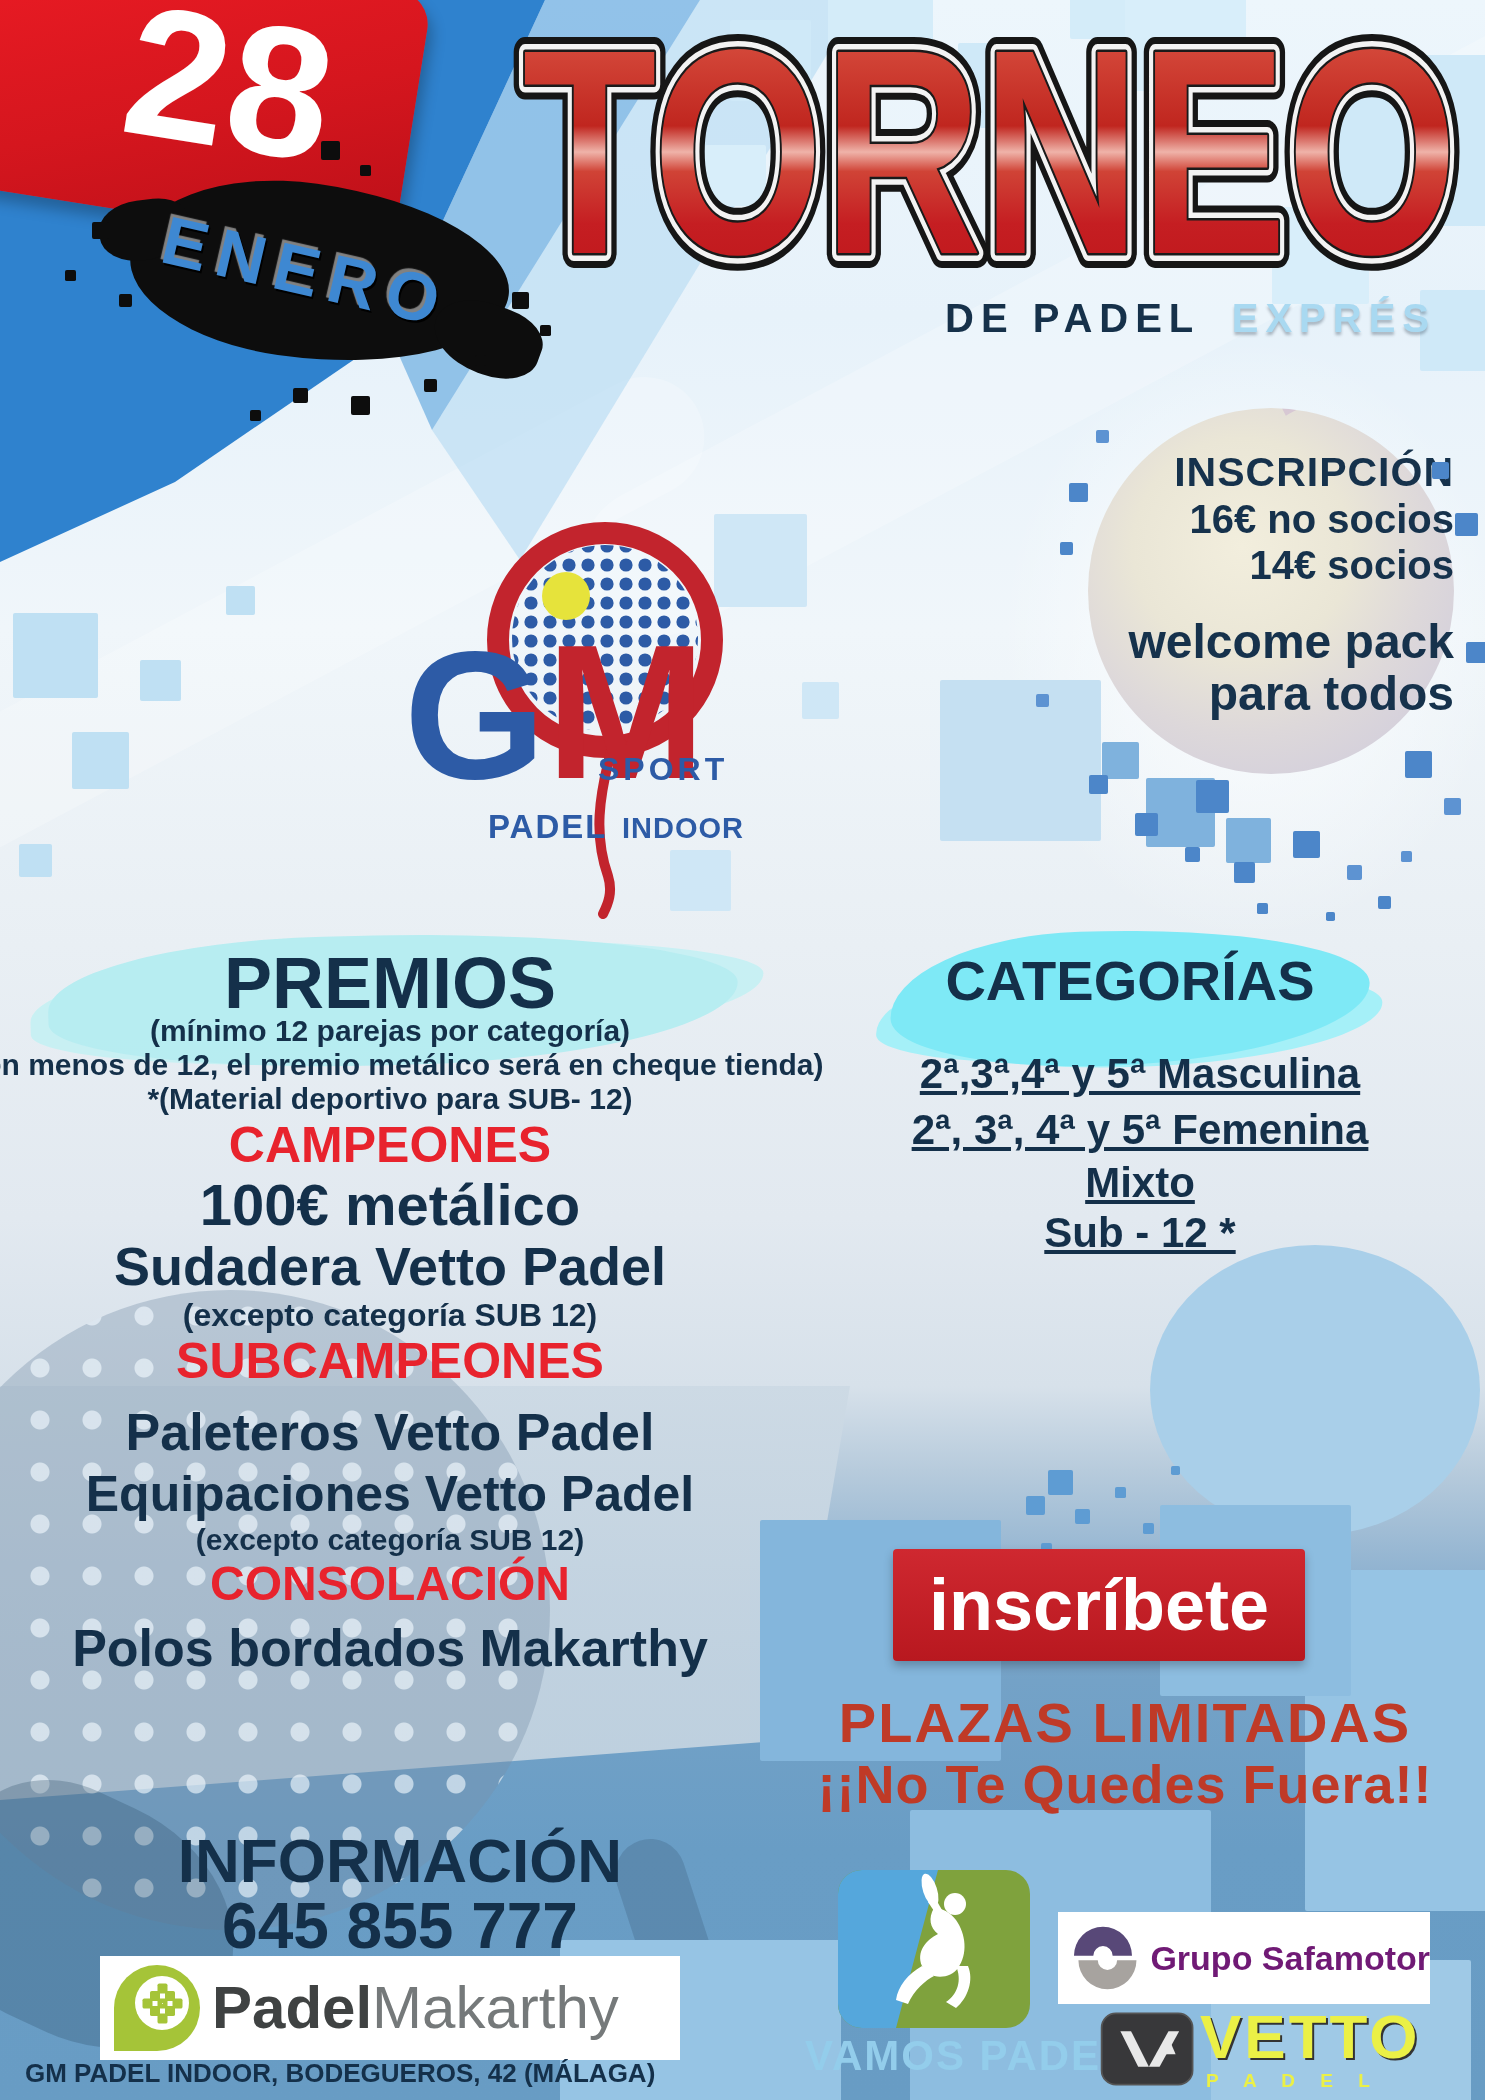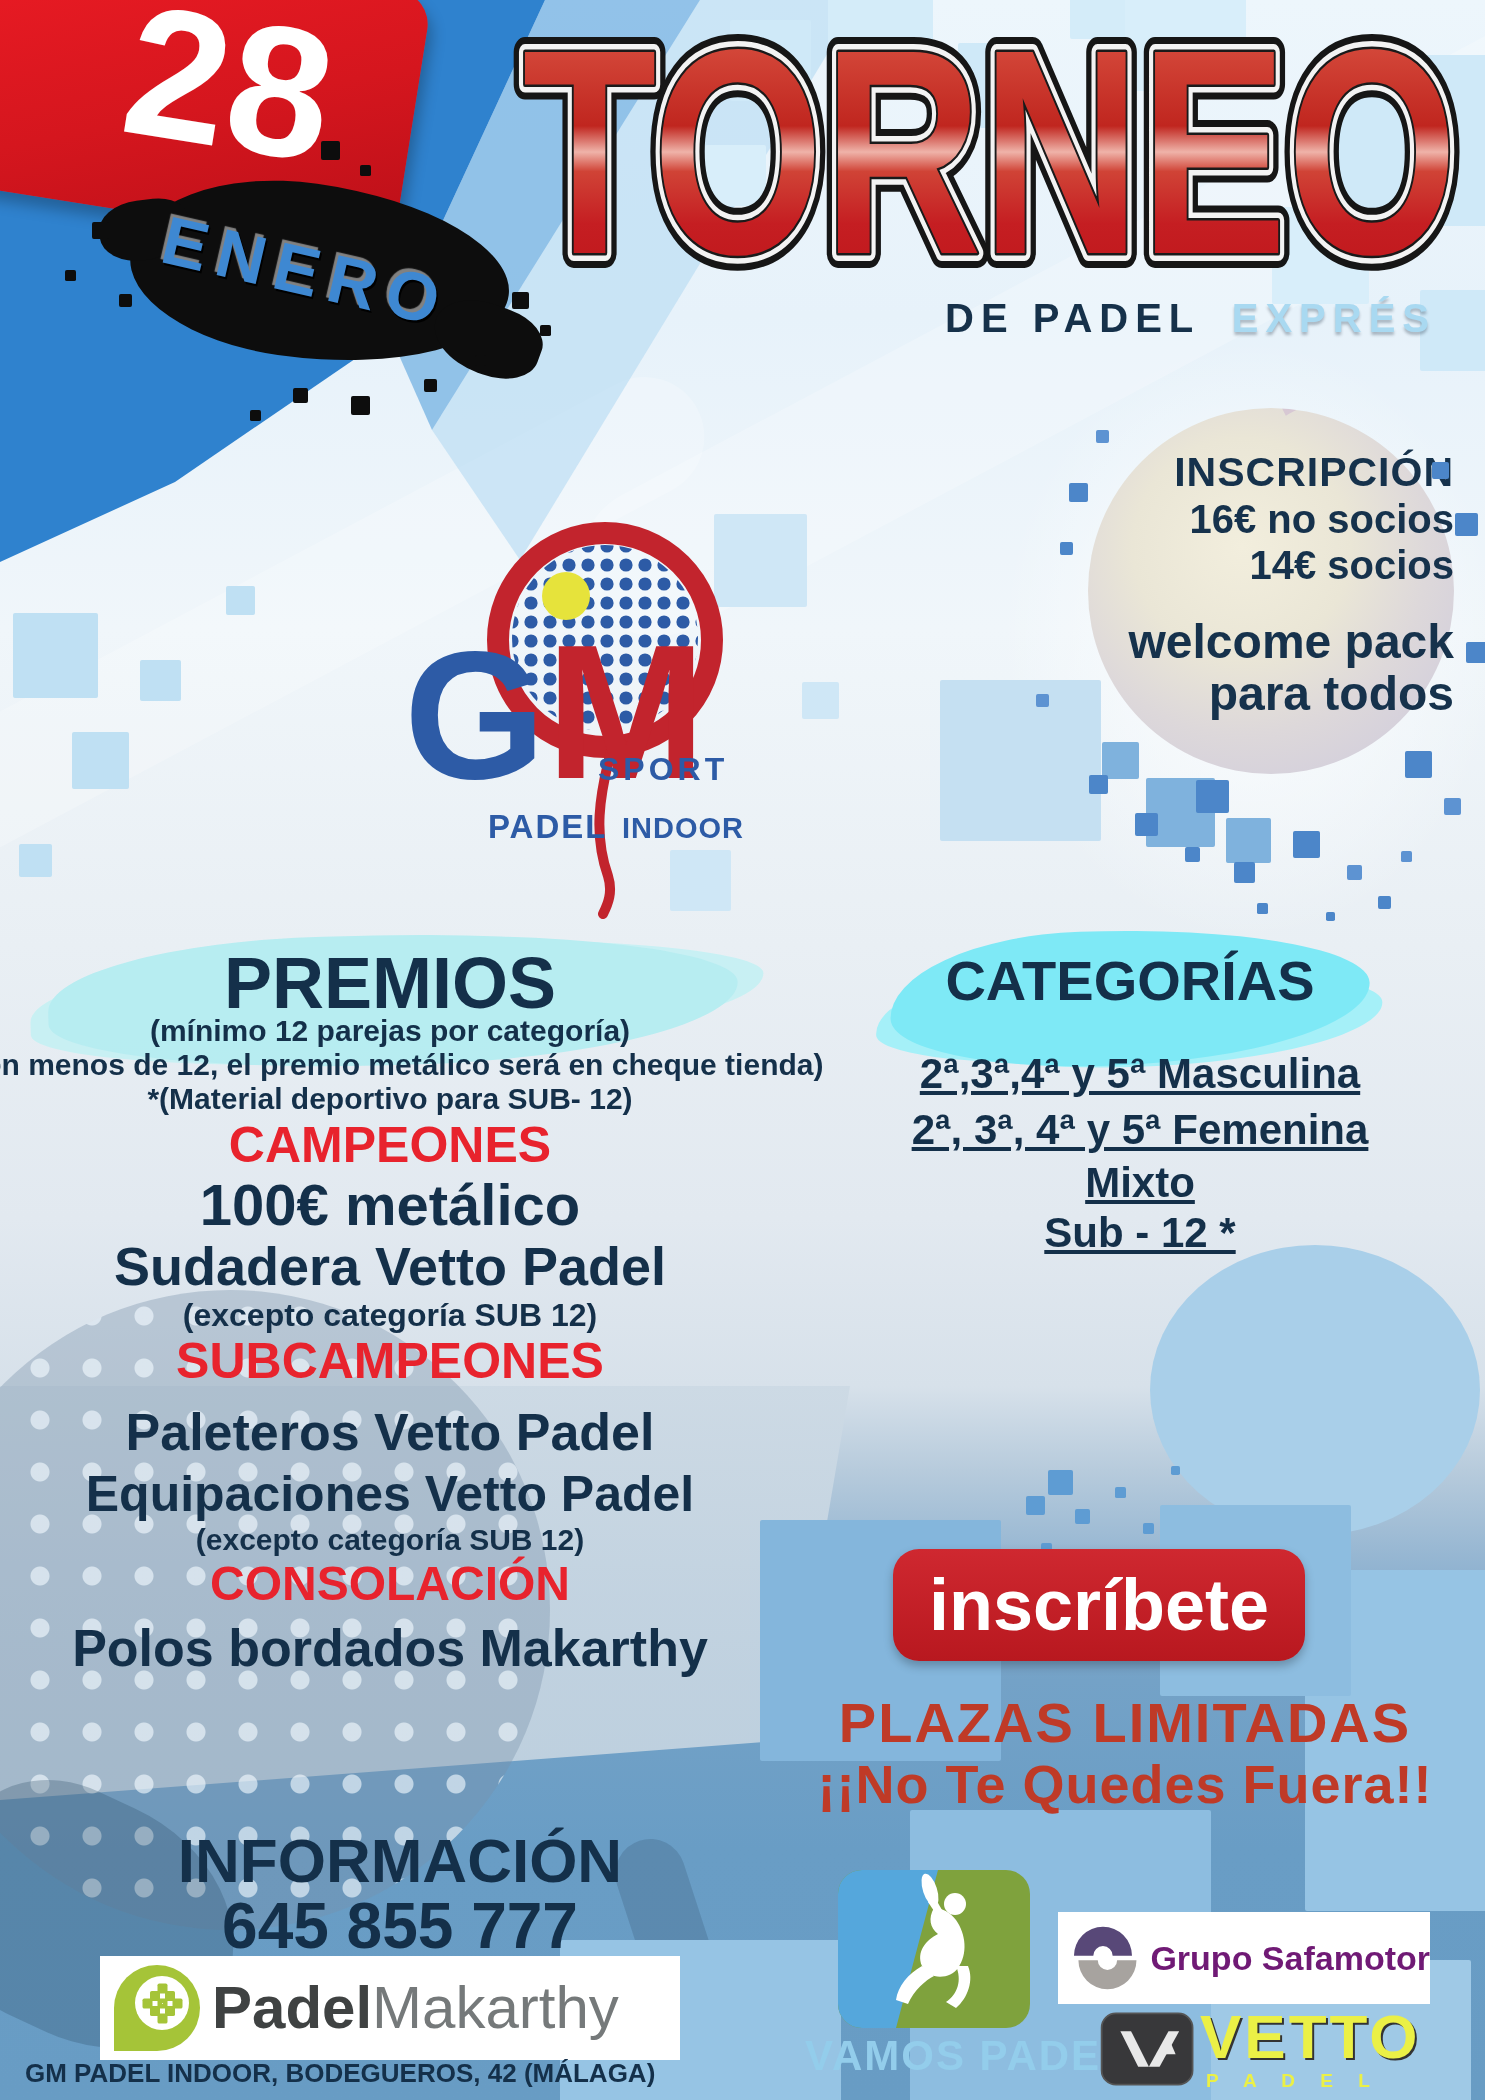--- a/index.html
+++ b/index.html
@@ -123,21 +123,21 @@
   .l-pol{font-size:52px;font-weight:bold;line-height:58px;margin-top:8px;}
   .splash-cat{left:890px;top:930px;width:480px;height:135px;background:#7ee9f6;
     border-radius:40% 60% 55% 45% / 60% 45% 55% 40%;transform:rotate(-2deg);
     box-shadow:30px 20px 0 -18px #a5f0f8,-35px 15px 0 -20px #a5f0f8;}
   .cat-heading{left:890px;top:948px;width:480px;text-align:center;font-size:56px;font-weight:bold;color:#14304a;}
   .cat-col{left:860px;top:1046px;width:560px;text-align:center;color:#14304a;}
   .cat-col div{white-space:nowrap;text-decoration:underline;}
   .cat-i12{font-size:42px;font-weight:bold;line-height:56px;}
   .cat-i34{font-size:42px;font-weight:bold;line-height:50px;}
   
-  .cta-button{left:893px;top:1549px;width:412px;height:112px;border-radius:26px;
+  .cta-button{left:893px;top:1549px;width:412px;height:112px;border-radius:4px;
     background:linear-gradient(#cf2830,#b8181f);box-shadow:0 5px 10px rgba(0,0,0,.25);
     display:flex;align-items:center;justify-content:center;cursor:pointer;}
   .cta-button span{color:#fff;font-size:72px;font-weight:bold;line-height:1;}
   .cta-lines{left:775px;top:1692px;width:700px;text-align:center;color:#bf3a27;}
   .cta-l1{font-size:56px;font-weight:bold;line-height:62px;letter-spacing:2px;white-space:nowrap;}
   .cta-l2{font-size:54px;font-weight:bold;line-height:60px;letter-spacing:1px;white-space:nowrap;}
   
   .info-col{left:60px;top:1828px;width:680px;text-align:center;color:#14304a;}
   .info-h{font-size:62px;font-weight:bold;line-height:66px;}
   .info-p{font-size:64px;font-weight:bold;line-height:64px;}

